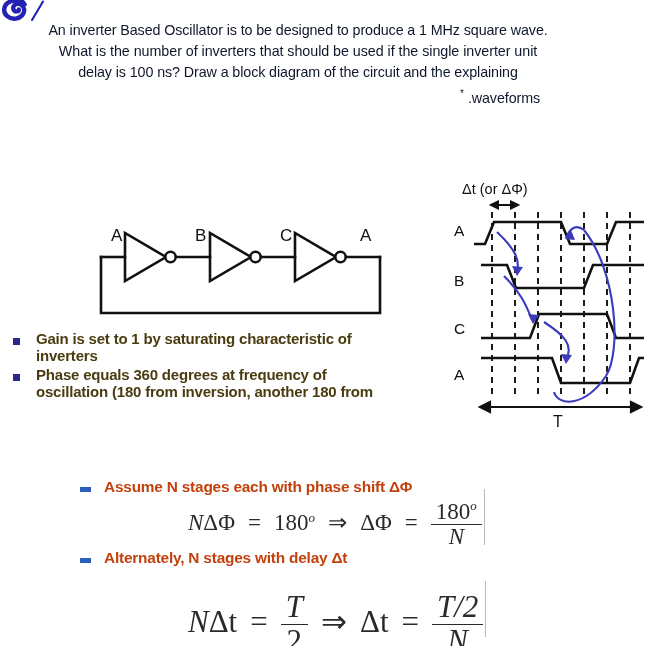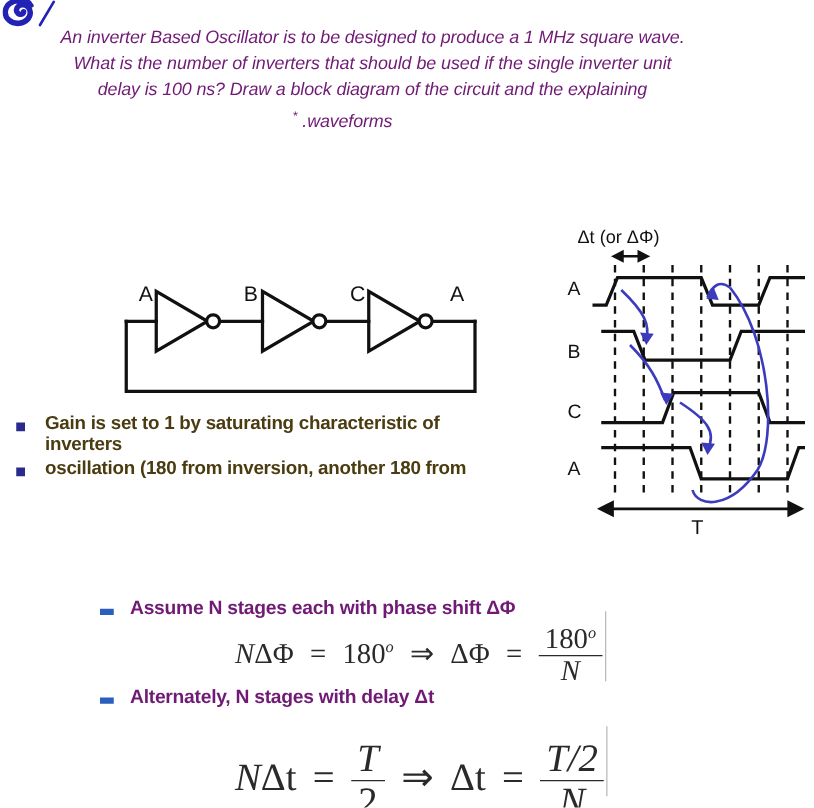--- a/index.html
+++ b/index.html
@@ -27,28 +27,27 @@
 
   
   #question-block {
     position: absolute;
     left: 8px;
     top: 20px;
     width: 580px;
     text-align: center;
     font-size: 14.3px;
     line-height: 21px;
-    color: #701a75;
+    color: #0f172a;
     letter-spacing: -0.1px;
-    font-style: italic;
   }
   #question-block .q-line { display: block; white-space: nowrap; }
   #question-block .q-line.l2 { letter-spacing: -0.05px; }
   #question-block .q-line.l4 {
-    text-align: center;
+    text-align: right;
     padding-right: 48px;
   }
   .asterisk-mark {
     font-size: 10px;
     vertical-align: super;
     margin-right: 4px;
   }
 
   
   #ring-oscillator {
@@ -108,21 +107,21 @@
     position: absolute;
     left: 2px;
     top: 9px;
     width: 11px;
     height: 5px;
     background: #2a5fc0;
   }
   .sub-text {
     font-size: 15.4px;
     font-weight: bold;
-    color: #701a75;
+    color: #c2410c;
     letter-spacing: -0.2px;
     white-space: nowrap;
   }
 
   .equation {
     position: absolute;
     font-family: "Liberation Serif", serif;
     color: #2a2a2a;
     white-space: nowrap;
   }
@@ -265,20 +264,21 @@
 
   <div class="bullet-row">
     <span class="bullet-marker"></span>
     <span class="bullet-text">Gain is set to 1 by saturating characteristic of</span>
     <span class="bullet-text">inverters</span>
   </div>
 
 
   <div class="bullet-row">
     <span class="bullet-marker"></span>
+    <span class="bullet-text">Phase equals 360 degrees at frequency of</span>
     <span class="bullet-text">oscillation (180 from inversion, another 180 from</span>
   </div>
 
 </div>
 
 <div class="sub-row" id="sub-bullet-1">
   <span class="sub-marker"></span>
   <span class="sub-text">Assume N stages each with phase shift ΔΦ</span>
 </div>
 

